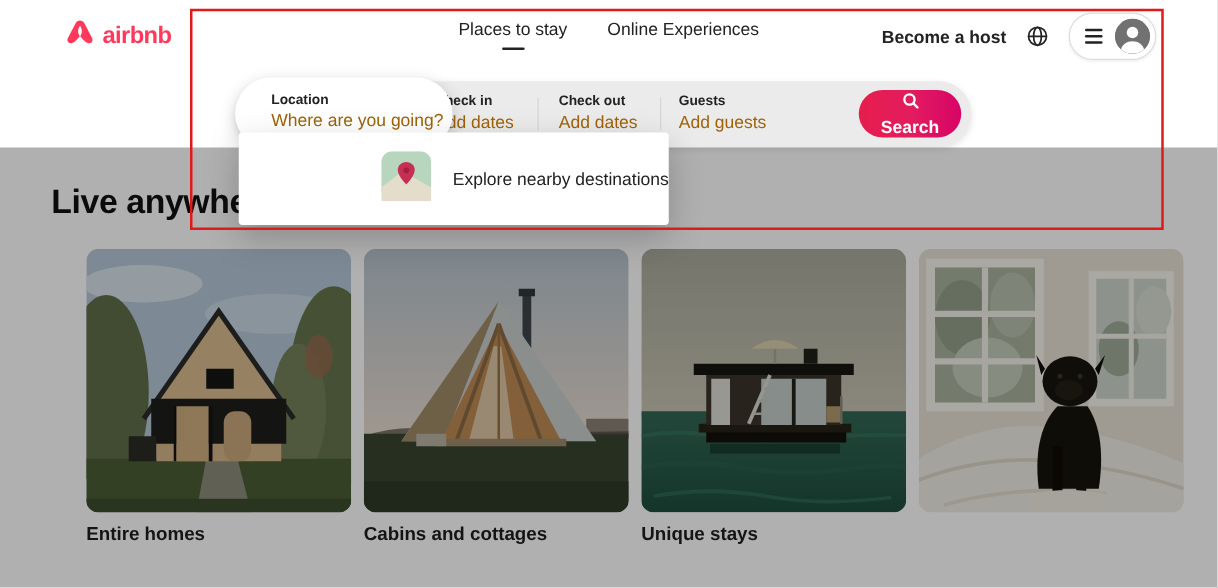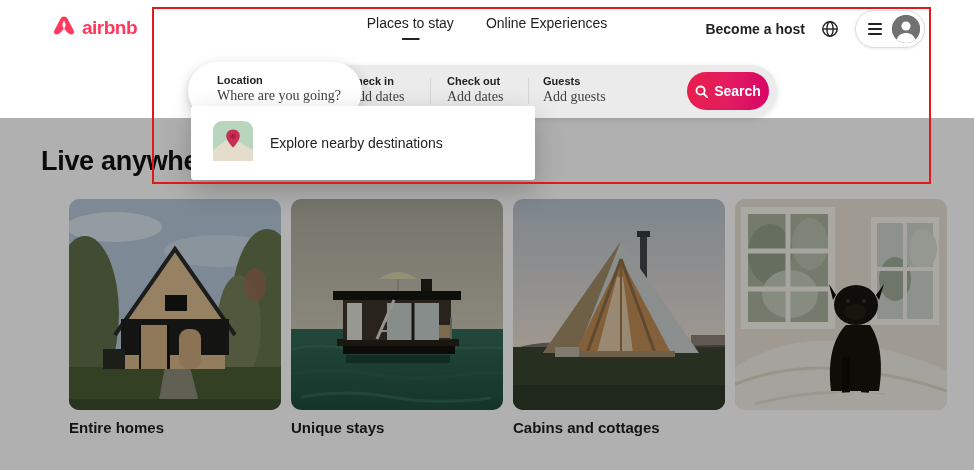--- a/index.html
+++ b/index.html
@@ -21,36 +21,36 @@
                border-radius:21px; padding:4px 4px 4px 12px; box-shadow:0 1px 3px rgba(0,0,0,.08); cursor:pointer; }
   .avatar { width:28px; height:28px; border-radius:50%; background:#717171; display:flex; align-items:flex-end; justify-content:center; overflow:hidden; }
   .burger { display:flex; flex-direction:column; gap:3px; }
   .burger span { display:block; width:14px; height:2px; background:#222; border-radius:1px; }
 
   
   .search-bar { position:absolute; left:189px; top:48px; width:588px; height:52px; background:#ebebeb;
                 border-radius:32px; box-shadow:0 2px 6px rgba(0,0,0,.12); z-index:12;margin-top:17px; }
   .sfield { position:absolute; top:0; height:52px; padding-top:10px; cursor:pointer; }
   .sfield .flabel { font-size:11px; font-weight:700; color:#222; }
-  .sfield .fvalue { font-size:14px; color:#404040; margin-top:2px; white-space:nowrap;font-family:Liberation Serif, serif; }
+  .sfield .fvalue { font-size:14px; color:#a16207; margin-top:2px; white-space:nowrap; }
   .sfield-location { left:-1px; top:-3px; height:58px; width:174px; background:#fff; border-radius:29px;
                      padding:12px 0 0 29px; box-shadow:0 4px 14px rgba(0,0,0,.18); z-index:2; }
   .sfield-checkin  { left:159px; width:92px; }
   .sfield-checkout { left:258px; width:92px; }
   .sfield-guests   { left:354px; width:100px; }
   .sdivider { position:absolute; top:13px; width:1px; height:26px; background:#d6d6d6; }
   .sdiv1 { left:241px; } .sdiv2 { left:339px; }
   .search-btn { position:absolute; right:8px; top:7px; height:38px; width:82px; border:none; border-radius:19px;
                 background:linear-gradient(90deg,#E61E4D 0%,#E31C5F 50%,#D70466 100%);
                 color:#fff; font-family:"Liberation Sans",sans-serif; font-size:14px; font-weight:600;
-                display:flex; align-items:center; justify-content:center; gap:6px; cursor:pointer; }
+                display:flex; align-items:center; justify-content:center; gap:6px; cursor:pointer;flex-direction:column; }
 
   
   .dropdown { position:absolute; left:191px; top:106px; width:344px; height:74px; background:#fff;
-              border-radius:3px; box-shadow:0 10px 28px rgba(0,0,0,.22); z-index:30; display:flex; align-items:center; padding-left:22px; }
+              border-radius:3px; box-shadow:0 10px 28px rgba(0,0,0,.22); z-index:30; display:flex; align-items:center; padding-left:22px;justify-content:flex-end; }
   .dd-item { display:flex; align-items:center; gap:17px; cursor:pointer; }
   .dd-label { font-size:14px; color:#222; }
 
   
   .main { position:absolute; left:0; top:118px; width:974px; height:352px; z-index:1; }
   .section-heading { position:absolute; left:41px; top:28px; font-size:27px; font-weight:800; color:#111; letter-spacing:-0.3px; }
   .cards { position:absolute; left:41px; top:81px; display:flex; gap:10px; }
   .card { width:212px; cursor:pointer;padding-left:28px; }
   .card-img { width:212px; height:211px; border-radius:10px; overflow:hidden; display:block; }
   .card-img svg { display:block; width:212px; height:211px; }
@@ -166,20 +166,50 @@
             <rect x="72" y="126" width="26" height="44" fill="#cfae80"></rect>
             <rect x="70" y="126" width="2" height="44" fill="#141412"></rect>
             <rect x="98" y="126" width="3" height="44" fill="#141412"></rect>
             <rect x="110" y="130" width="22" height="40" rx="9" fill="#c9a97c"></rect>
             <rect x="96" y="96" width="22" height="16" fill="#151513"></rect>
             <rect x="34" y="150" width="22" height="20" fill="#2a2a26"></rect>
             <rect y="200" width="212" height="11" fill="#3c4d2c"></rect>
           </svg>
         </span>
         <div class="card-label">Entire homes</div>
+      </div>
+
+      <div class="card">
+        <span class="card-img">
+          <svg viewBox="0 0 212 211" preserveAspectRatio="none">
+            <defs>
+              <linearGradient id="sky3" x1="0" y1="0" x2="0" y2="1">
+                <stop offset="0" stop-color="#b7c3cd"></stop>
+                  <stop offset="1" stop-color="#e8dcd0"></stop>
+              </linearGradient>
+            </defs>
+            <rect width="212" height="152" fill="url(#sky3)"></rect>
+            <path d="M0 150 Q35 138 75 148 L212 146 L212 152 L0 152 Z" fill="#5a5048" opacity=".75"></path>
+            <rect y="148" width="212" height="63" fill="#39442f"></rect>
+            <rect y="186" width="212" height="25" fill="#2e3a26"></rect>
+            <rect x="178" y="136" width="34" height="14" fill="#4e463e" opacity=".6"></rect>
+            <rect x="127" y="36" width="7" height="58" fill="#3f4448"></rect>
+            <rect x="124" y="32" width="13" height="6" fill="#33383c"></rect>
+            <polygon points="108,42 30,154 186,154" fill="#c9cecd"></polygon>
+            <polygon points="108,42 30,154 64,154" fill="#a08a67"></polygon>
+            <polygon points="108,60 62,154 158,154" fill="#c08b55"></polygon>
+            <polygon points="104,78 84,154 120,154 110,78" fill="#e8d9c2" opacity=".75"></polygon>
+            <line x1="108" y1="60" x2="74" y2="154" stroke="#8a6b45" stroke-width="3"></line>
+            <line x1="108" y1="60" x2="142" y2="154" stroke="#8a6b45" stroke-width="3"></line>
+            <line x1="108" y1="60" x2="108" y2="154" stroke="#96743f" stroke-width="2"></line>
+            <rect x="58" y="152" width="104" height="6" fill="#9e8a6a"></rect>
+            <rect x="42" y="148" width="24" height="10" fill="#b8b2a4"></rect>
+          </svg>
+        </span>
+        <div class="card-label">Cabins and cottages</div>
       </div>
 
       <div class="card">
         <span class="card-img">
           <svg viewBox="0 0 212 211" preserveAspectRatio="none">
             <defs>
               <linearGradient id="sky2" x1="0" y1="0" x2="0" y2="1">
                 <stop offset="0" stop-color="#a9aa9d"></stop>
                   <stop offset="1" stop-color="#c9c5b3"></stop>
               </linearGradient>
@@ -209,50 +239,20 @@
             <line x1="160" y1="118" x2="160" y2="140" stroke="#8d8a7c" stroke-width="2"></line>
             <rect x="55" y="156" width="104" height="8" fill="#15352b" opacity=".7"></rect>
           </svg>
         </span>
         <div class="card-label">Unique stays</div>
       </div>
 
       <div class="card">
         <span class="card-img">
           <svg viewBox="0 0 212 211" preserveAspectRatio="none">
-            <defs>
-              <linearGradient id="sky3" x1="0" y1="0" x2="0" y2="1">
-                <stop offset="0" stop-color="#b7c3cd"></stop>
-                  <stop offset="1" stop-color="#e8dcd0"></stop>
-              </linearGradient>
-            </defs>
-            <rect width="212" height="152" fill="url(#sky3)"></rect>
-            <path d="M0 150 Q35 138 75 148 L212 146 L212 152 L0 152 Z" fill="#5a5048" opacity=".75"></path>
-            <rect y="148" width="212" height="63" fill="#39442f"></rect>
-            <rect y="186" width="212" height="25" fill="#2e3a26"></rect>
-            <rect x="178" y="136" width="34" height="14" fill="#4e463e" opacity=".6"></rect>
-            <rect x="127" y="36" width="7" height="58" fill="#3f4448"></rect>
-            <rect x="124" y="32" width="13" height="6" fill="#33383c"></rect>
-            <polygon points="108,42 30,154 186,154" fill="#c9cecd"></polygon>
-            <polygon points="108,42 30,154 64,154" fill="#a08a67"></polygon>
-            <polygon points="108,60 62,154 158,154" fill="#c08b55"></polygon>
-            <polygon points="104,78 84,154 120,154 110,78" fill="#e8d9c2" opacity=".75"></polygon>
-            <line x1="108" y1="60" x2="74" y2="154" stroke="#8a6b45" stroke-width="3"></line>
-            <line x1="108" y1="60" x2="142" y2="154" stroke="#8a6b45" stroke-width="3"></line>
-            <line x1="108" y1="60" x2="108" y2="154" stroke="#96743f" stroke-width="2"></line>
-            <rect x="58" y="152" width="104" height="6" fill="#9e8a6a"></rect>
-            <rect x="42" y="148" width="24" height="10" fill="#b8b2a4"></rect>
-          </svg>
-        </span>
-        <div class="card-label">Cabins and cottages</div>
-      </div>
-
-      <div class="card">
-        <span class="card-img">
-          <svg viewBox="0 0 212 211" preserveAspectRatio="none">
             <rect width="212" height="211" fill="#e7e1d6"></rect>
             <rect x="6" y="8" width="94" height="122" fill="#f7f4ed"></rect>
             <rect x="13" y="15" width="80" height="108" fill="#a8b29e"></rect>
             <ellipse cx="35" cy="55" rx="22" ry="30" fill="#93a08a"></ellipse>
             <ellipse cx="75" cy="45" rx="18" ry="26" fill="#b7c0ad"></ellipse>
             <ellipse cx="55" cy="95" rx="28" ry="24" fill="#c3cbb8"></ellipse>
             <line x1="53" y1="15" x2="53" y2="123" stroke="#f2efe7" stroke-width="5"></line>
             <line x1="13" y1="52" x2="93" y2="52" stroke="#f2efe7" stroke-width="5"></line>
             <line x1="13" y1="90" x2="93" y2="90" stroke="#f2efe7" stroke-width="5"></line>
             <rect x="136" y="18" width="68" height="108" fill="#f7f4ed"></rect>

